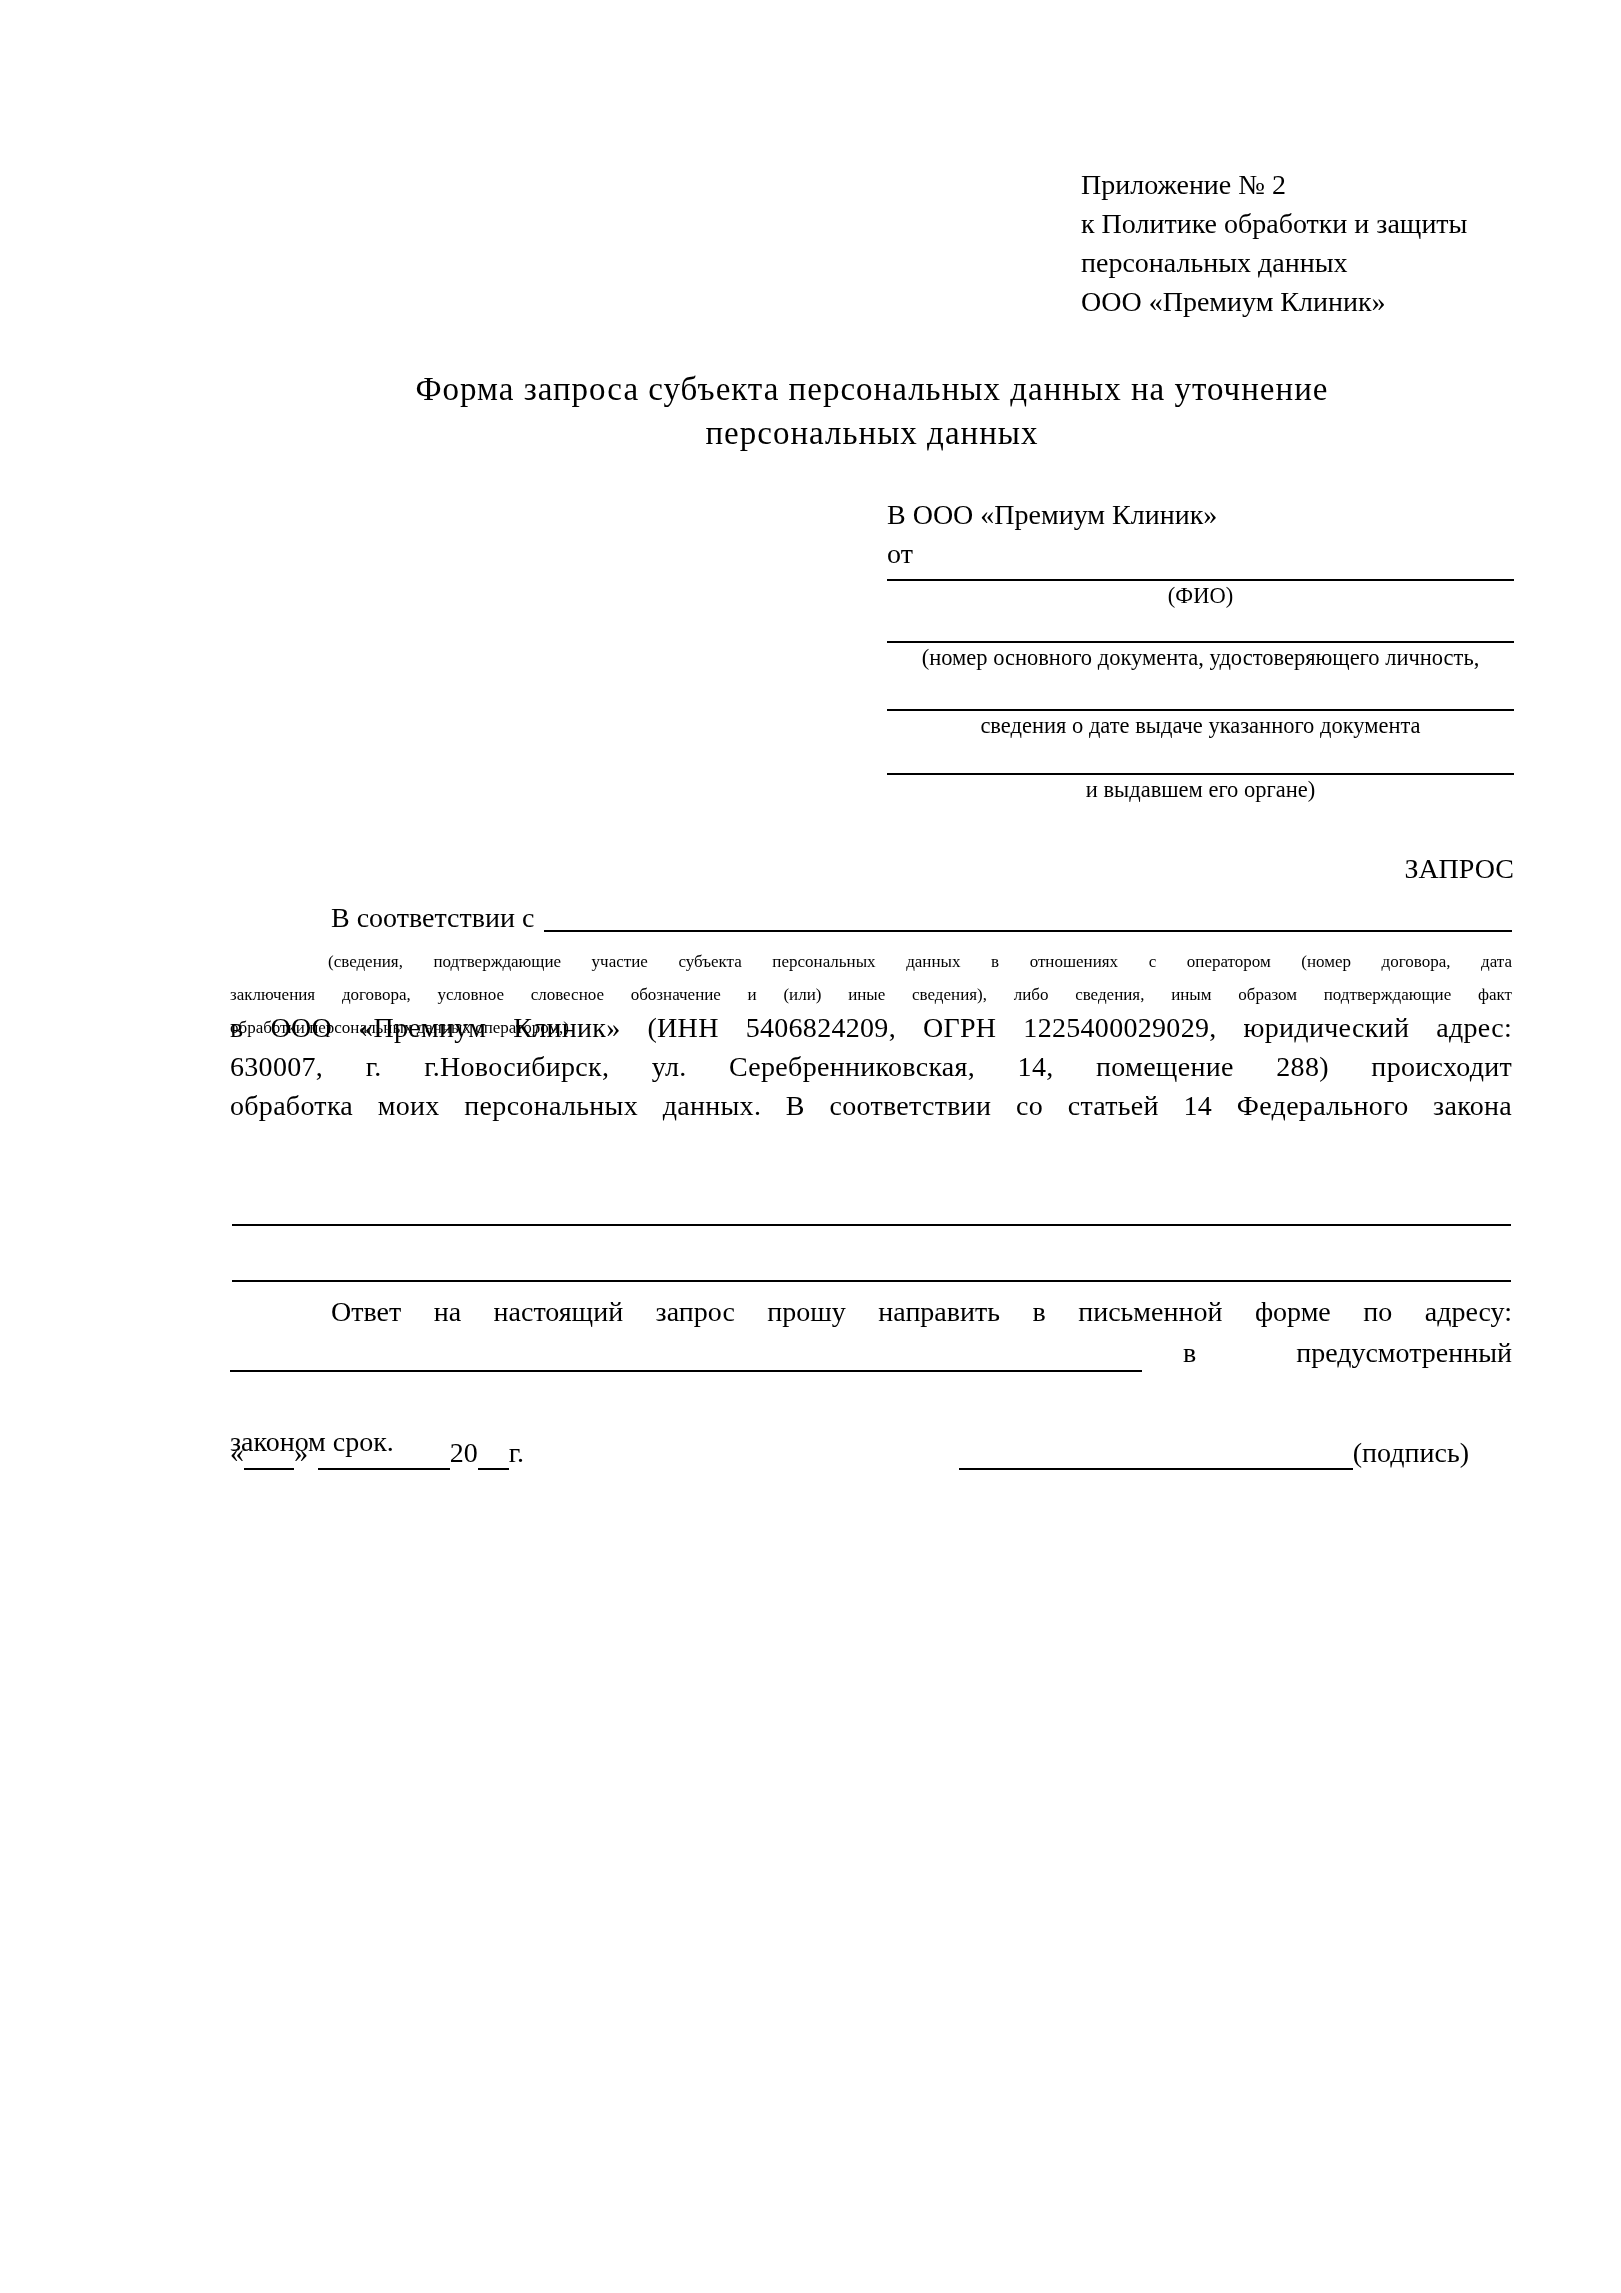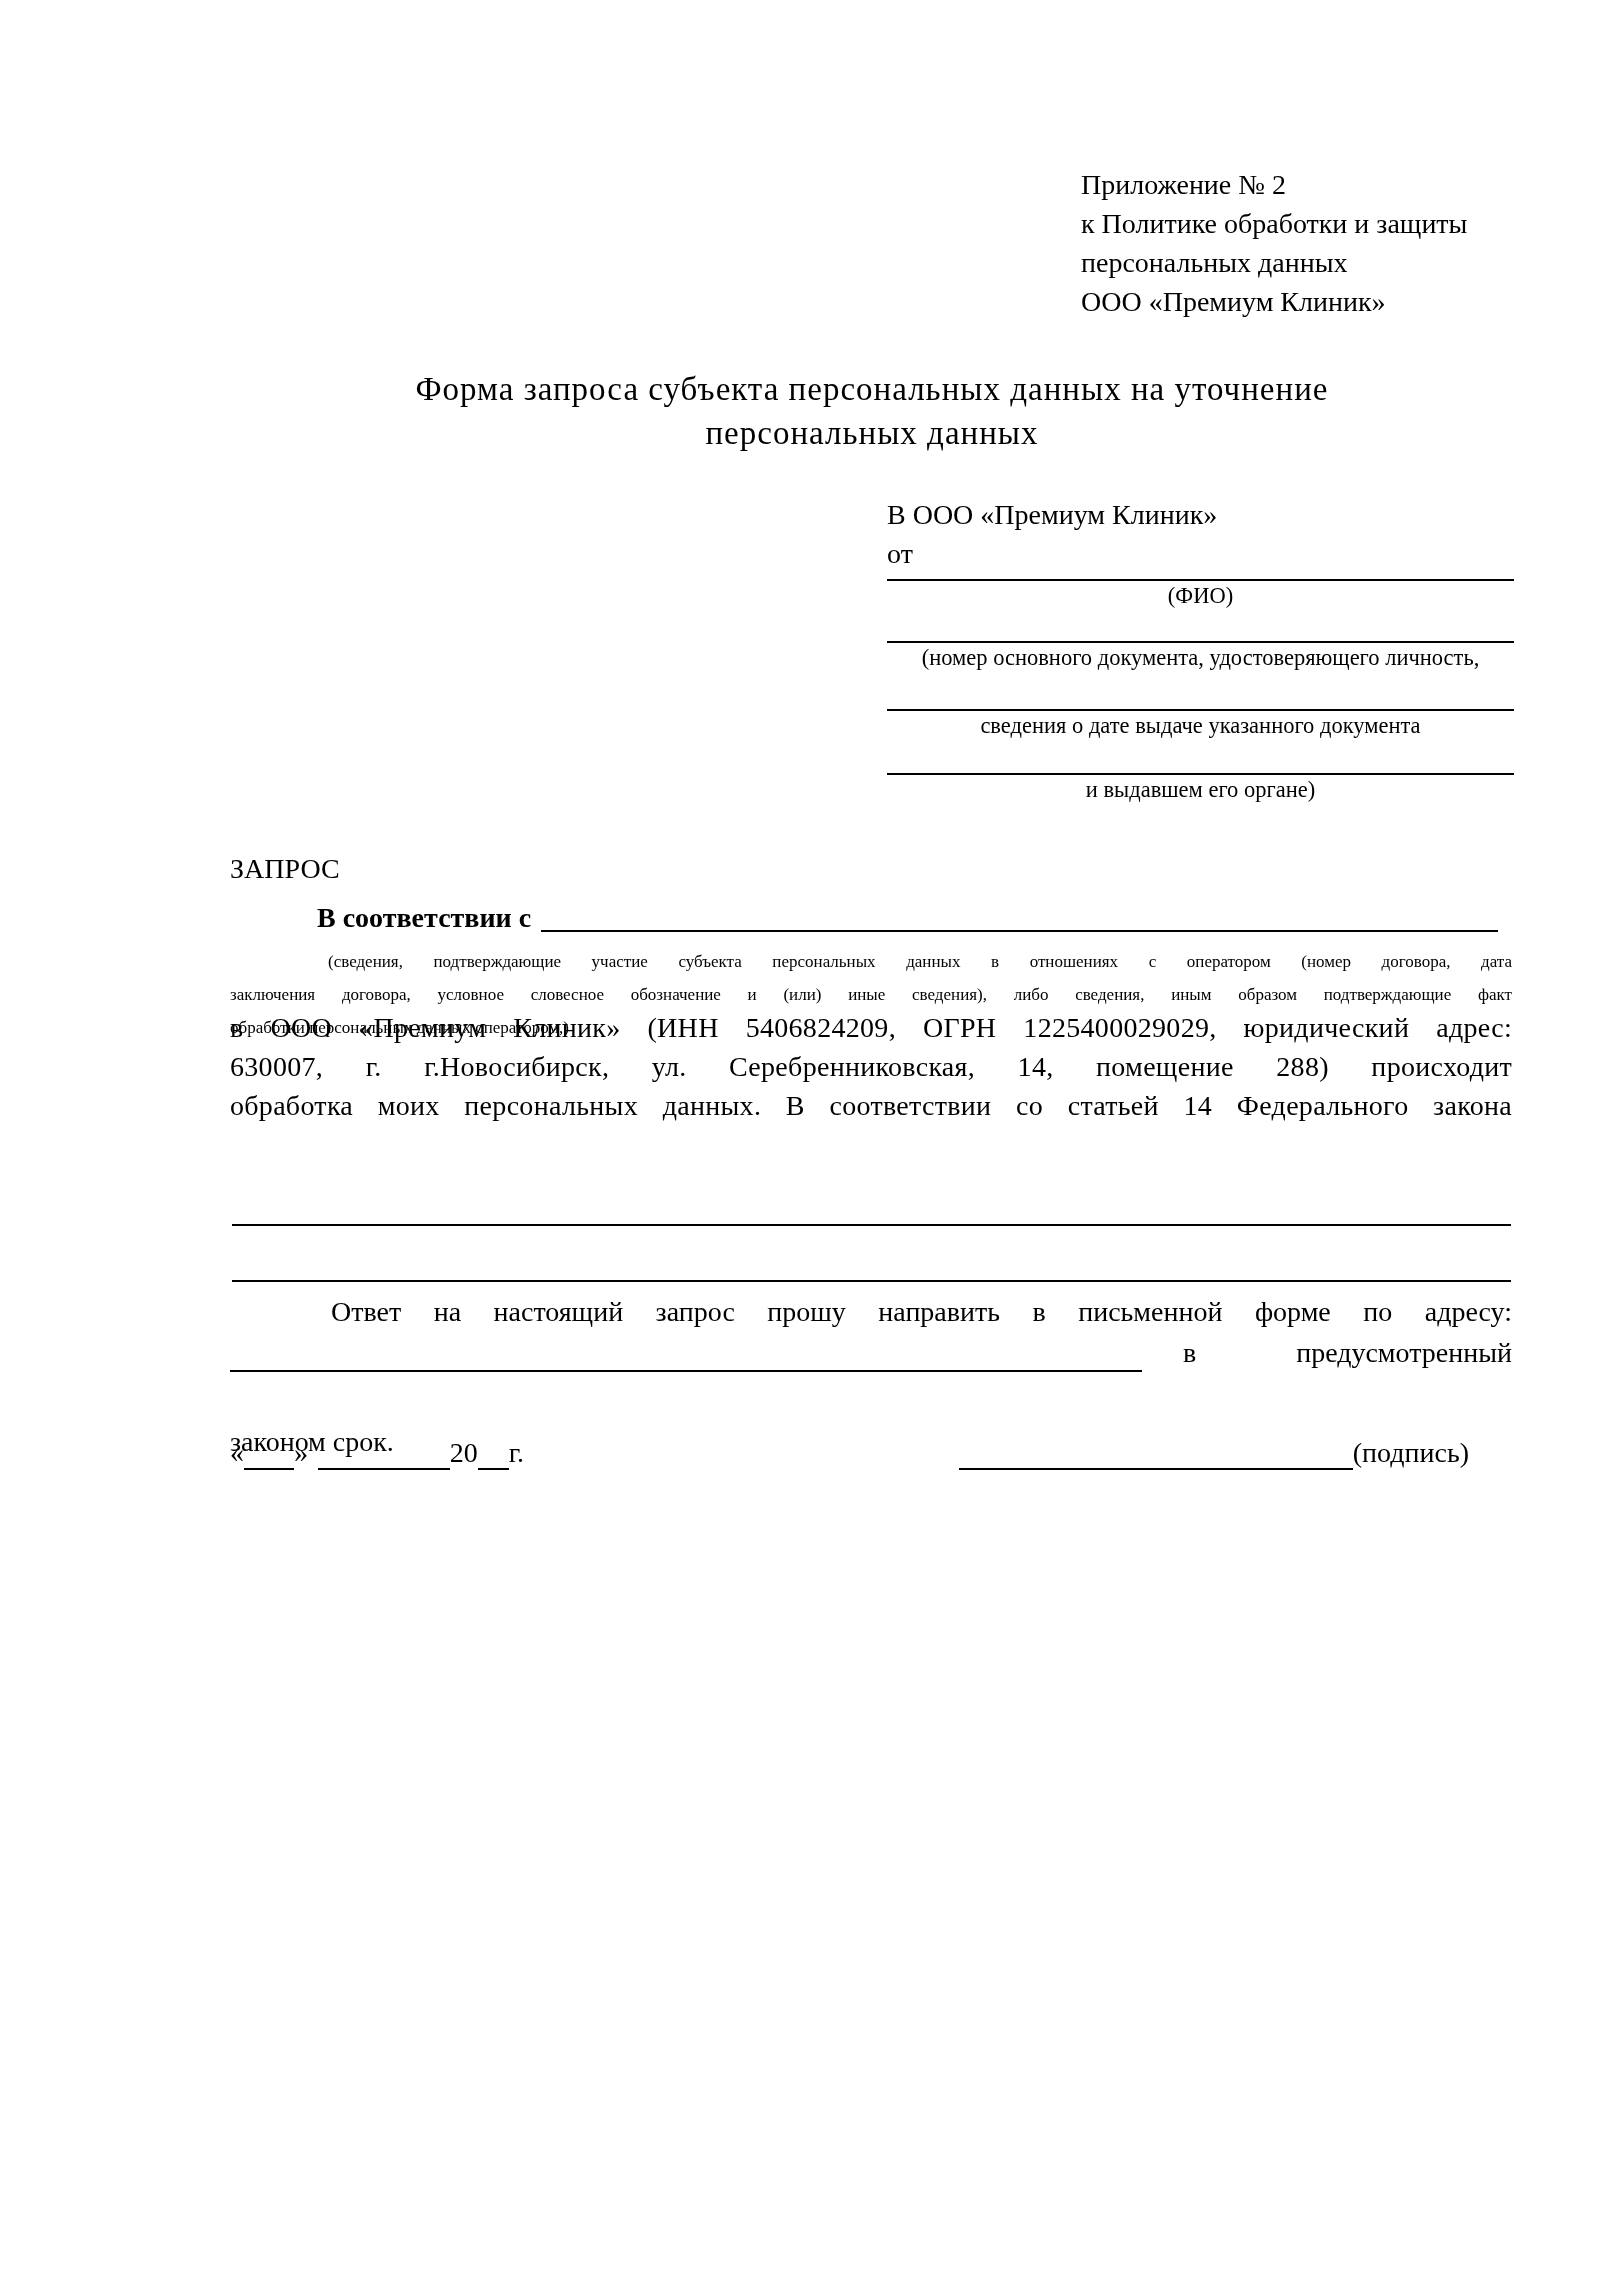--- a/index.html
+++ b/index.html
@@ -20,24 +20,24 @@
   
   .addressee{position:absolute;left:887px;top:495px;width:627px;font-size:28px;line-height:39px;}
   .addr-line{height:39px;}
   .field .rule{border-top:2.9px solid #000;height:0;}
   .f1 .rule{margin-top:5.9px;}
   .f2 .rule{margin-top:31px;}
   .f3 .rule{margin-top:37px;}
   .f4 .rule{margin-top:33px;}
   .field .caption{font-size:22.5px;line-height:29px;text-align:center;}
   
-  .zapros{position:absolute;left:230px;top:853px;width:1284px;text-align:left;font-size:28px;}
+  .zapros{position:absolute;left:230px;top:853px;width:1284px;text-align:right;font-size:28px;}
   
-  .intro{position:absolute;left:216px;top:898px;width:1284px;display:flex;align-items:flex-end;
-         font-size:28px;line-height:39px;font-weight:bold;}
+  .intro{position:absolute;left:230px;top:898px;width:1284px;display:flex;align-items:flex-end;
+         font-size:28px;line-height:39px;}
   .intro .intro-text{padding-left:101px;white-space:nowrap;}
   .intro .fill{flex:1;border-bottom:2.9px solid #000;margin:0 2px 4.9px 9.8px;}
   
   .note{position:absolute;left:230px;top:937px;width:1282px;font-size:17px;line-height:33px;margin-top:8px;}
   .note .nl{text-align:justify;text-align-last:justify;}
   .note .nl.first{text-indent:98px;}
   .note .nl.last{text-align:left;text-align-last:left;}
   
   .bodypar{position:absolute;left:230px;top:1008px;width:1282px;font-size:28px;line-height:39px;letter-spacing:0.3px;}
   .bodypar .bl{text-align:justify;text-align-last:justify;}

